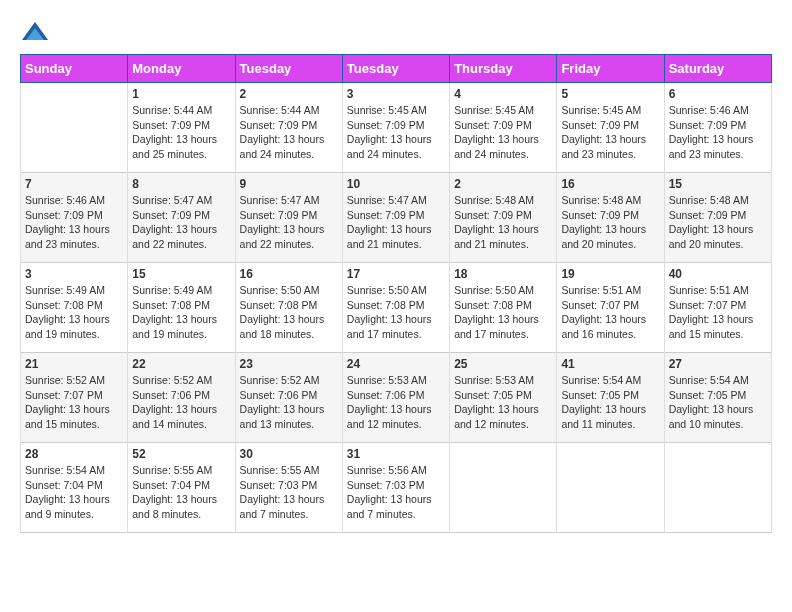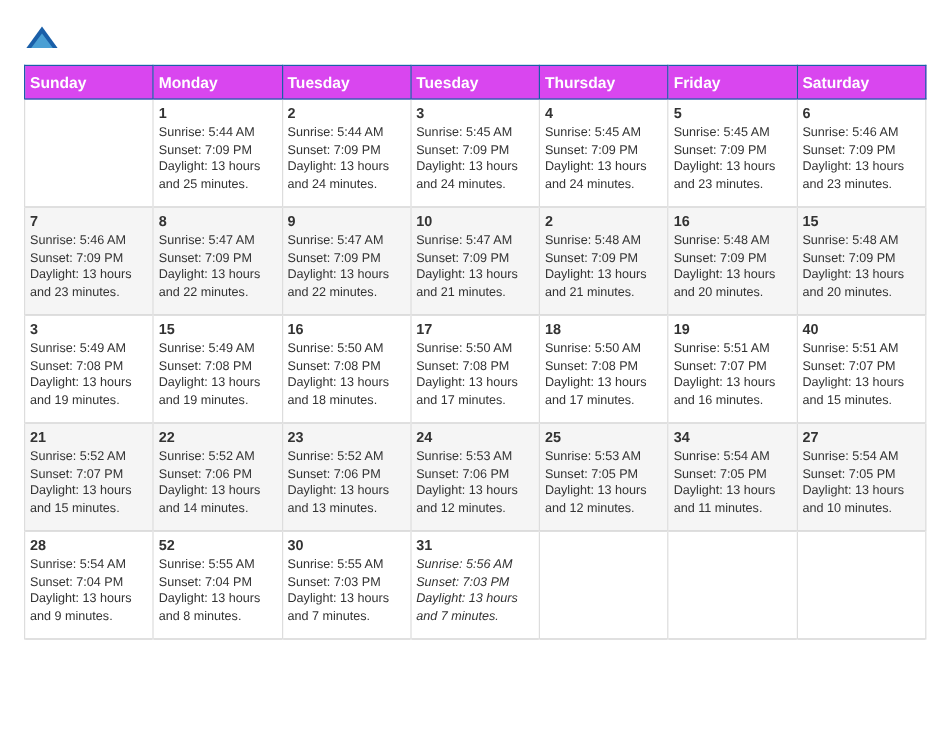--- a/index.html
+++ b/index.html
@@ -303,21 +303,21 @@
 and 12 minutes.</div>
         </td>
         <td>
           <span class="day-number">25</span>
           <div class="day-info" style="white-space: pre-line;">Sunrise: 5:53 AM
 Sunset: 7:05 PM
 Daylight: 13 hours
 and 12 minutes.</div>
         </td>
         <td>
-          <span class="day-number">34</span>
+          <span class="day-number">41</span>
           <div class="day-info" style="white-space: pre-line;">Sunrise: 5:54 AM
 Sunset: 7:05 PM
 Daylight: 13 hours
 and 11 minutes.</div>
         </td>
         <td>
           <span class="day-number">27</span>
           <div class="day-info" style="white-space: pre-line;">Sunrise: 5:54 AM
 Sunset: 7:05 PM
 Daylight: 13 hours
@@ -341,21 +341,21 @@
         </td>
         <td>
           <span class="day-number">30</span>
           <div class="day-info" style="white-space: pre-line;">Sunrise: 5:55 AM
 Sunset: 7:03 PM
 Daylight: 13 hours
 and 7 minutes.</div>
         </td>
         <td>
           <span class="day-number">31</span>
-          <div class="day-info" style="white-space: pre-line; font-style: italic;">Sunrise: 5:56 AM
+          <div class="day-info" style="white-space: pre-line;">Sunrise: 5:56 AM
 Sunset: 7:03 PM
 Daylight: 13 hours
 and 7 minutes.</div>
         </td>
         <td></td>
         <td></td>
         <td></td>
       </tr>
     </tbody>
 </table>

